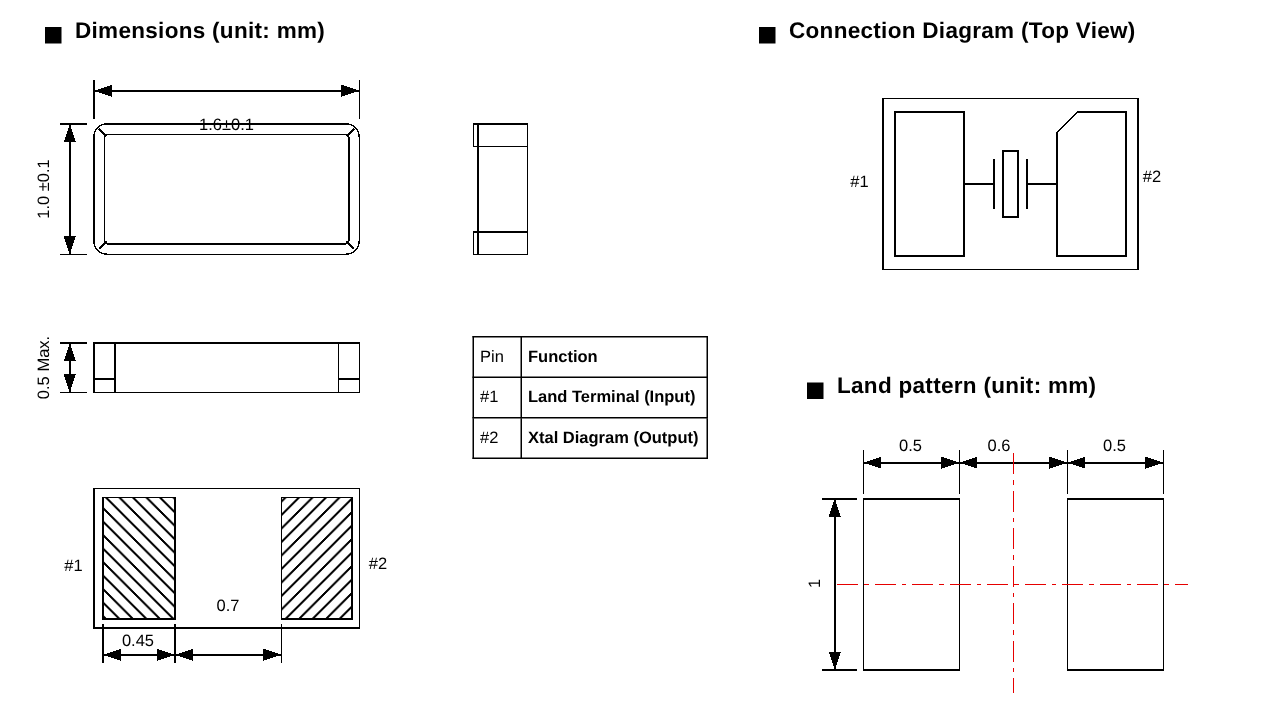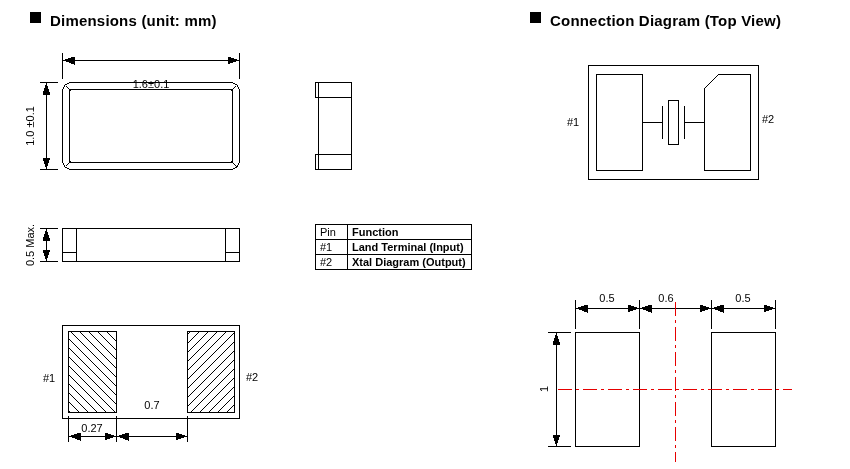--- a/index.html
+++ b/index.html
@@ -1,25 +1,25 @@
 <!DOCTYPE html>
 <html><head>
 <meta charset="utf-8">
 <style>
   * { margin:0; padding:0; box-sizing:border-box; }
   html,body { background:#ffffff; }
   body { font-family:"Liberation Sans", sans-serif; color:#000; }
   .page { position:relative; width:850px; height:469px; background:#fff; overflow:hidden; }
   .art { position:absolute; left:0; top:0; }
-  .sec-title { position:absolute; display:flex; align-items:flex-start; gap:9px; font-size:15px; font-weight:600; letter-spacing:0.2px; }
+  .sec-title { position:absolute; display:flex; align-items:flex-end; gap:9px; font-size:15px; font-weight:600; letter-spacing:0.2px; }
   .bullet { width:11px; height:11px; background:#000; display:inline-block; flex:0 0 auto; }
   .lbl { position:absolute; font-size:11px; white-space:nowrap; transform:translate(-50%,-50%); line-height:1; }
   .lbl.rot { transform:translate(-50%,-50%) rotate(-90deg); }
   .pin-table { position:absolute; left:315px; top:224px; border-collapse:collapse; font-size:11px; background:#fff; }
-  .pin-table th, .pin-table td { border:1px solid #000; padding:0 4px; height:15px; font-weight:normal; text-align:left; vertical-align:middle; }
+  .pin-table th, .pin-table td { border:1px solid #000; padding:0 4px; height:27px; font-weight:normal; text-align:left; vertical-align:middle; }
   .pin-table .pin-col { width:32px; }
   .pin-table .fn-col { width:124px;font-weight:bold; }
 </style>
 </head>
 <body>
 
 <div class="page">
 
   <svg class="art" width="850" height="469" viewBox="0 0 850 469" shape-rendering="crispEdges">
     <defs>
@@ -117,29 +117,33 @@
     <g fill="none" stroke-width="1" stroke="#e60000" stroke-dasharray="14 4 3 4">
       <line x1="558" y1="389.5" x2="792" y2="389.5"></line>
       <line x1="675.5" y1="302" x2="675.5" y2="462"></line>
     </g>
   </svg>
 
   <div class="sec-title" style="left:30px; top:12px;">
     <span class="bullet"></span>
     <span>Dimensions (unit: mm)</span>
   </div>
-  <div class="sec-title" style="left:530px; top:12px;">
+  <div class="sec-title" style="left:506px; top:12px;">
     <span class="bullet"></span>
     <span>Connection Diagram (Top View)</span>
+  </div>
+  <div class="sec-title" style="left:538px; top:249px;">
+    <span class="bullet"></span>
+    <span>Land pattern (unit: mm)</span>
   </div>
 
   <span class="lbl" style="left:151px; top:64px;margin-top:20px;">1.6±0.1</span>
   <span class="lbl rot" style="left:30px; top:126px;">1.0 ±0.1</span>
   <span class="lbl rot" style="left:30px; top:245px;">0.5 Max.</span>
-  <span class="lbl" style="left:92px; top:428px;">0.27</span>
+  <span class="lbl" style="left:92px; top:428px;">0.45</span>
   <span class="lbl" style="left:152px; top:405px;">0.7</span>
   <span class="lbl" style="left:49px; top:378px;">#1</span>
   <span class="lbl" style="left:252px; top:377px;">#2</span>
   <span class="lbl" style="left:573px; top:122px;">#1</span>
   <span class="lbl" style="left:768px; top:119px;">#2</span>
   <span class="lbl" style="left:607px; top:298px;">0.5</span>
   <span class="lbl" style="left:666px; top:298px;">0.6</span>
   <span class="lbl" style="left:743px; top:298px;">0.5</span>
   <span class="lbl rot" style="left:544px; top:389px;">1</span>
 

